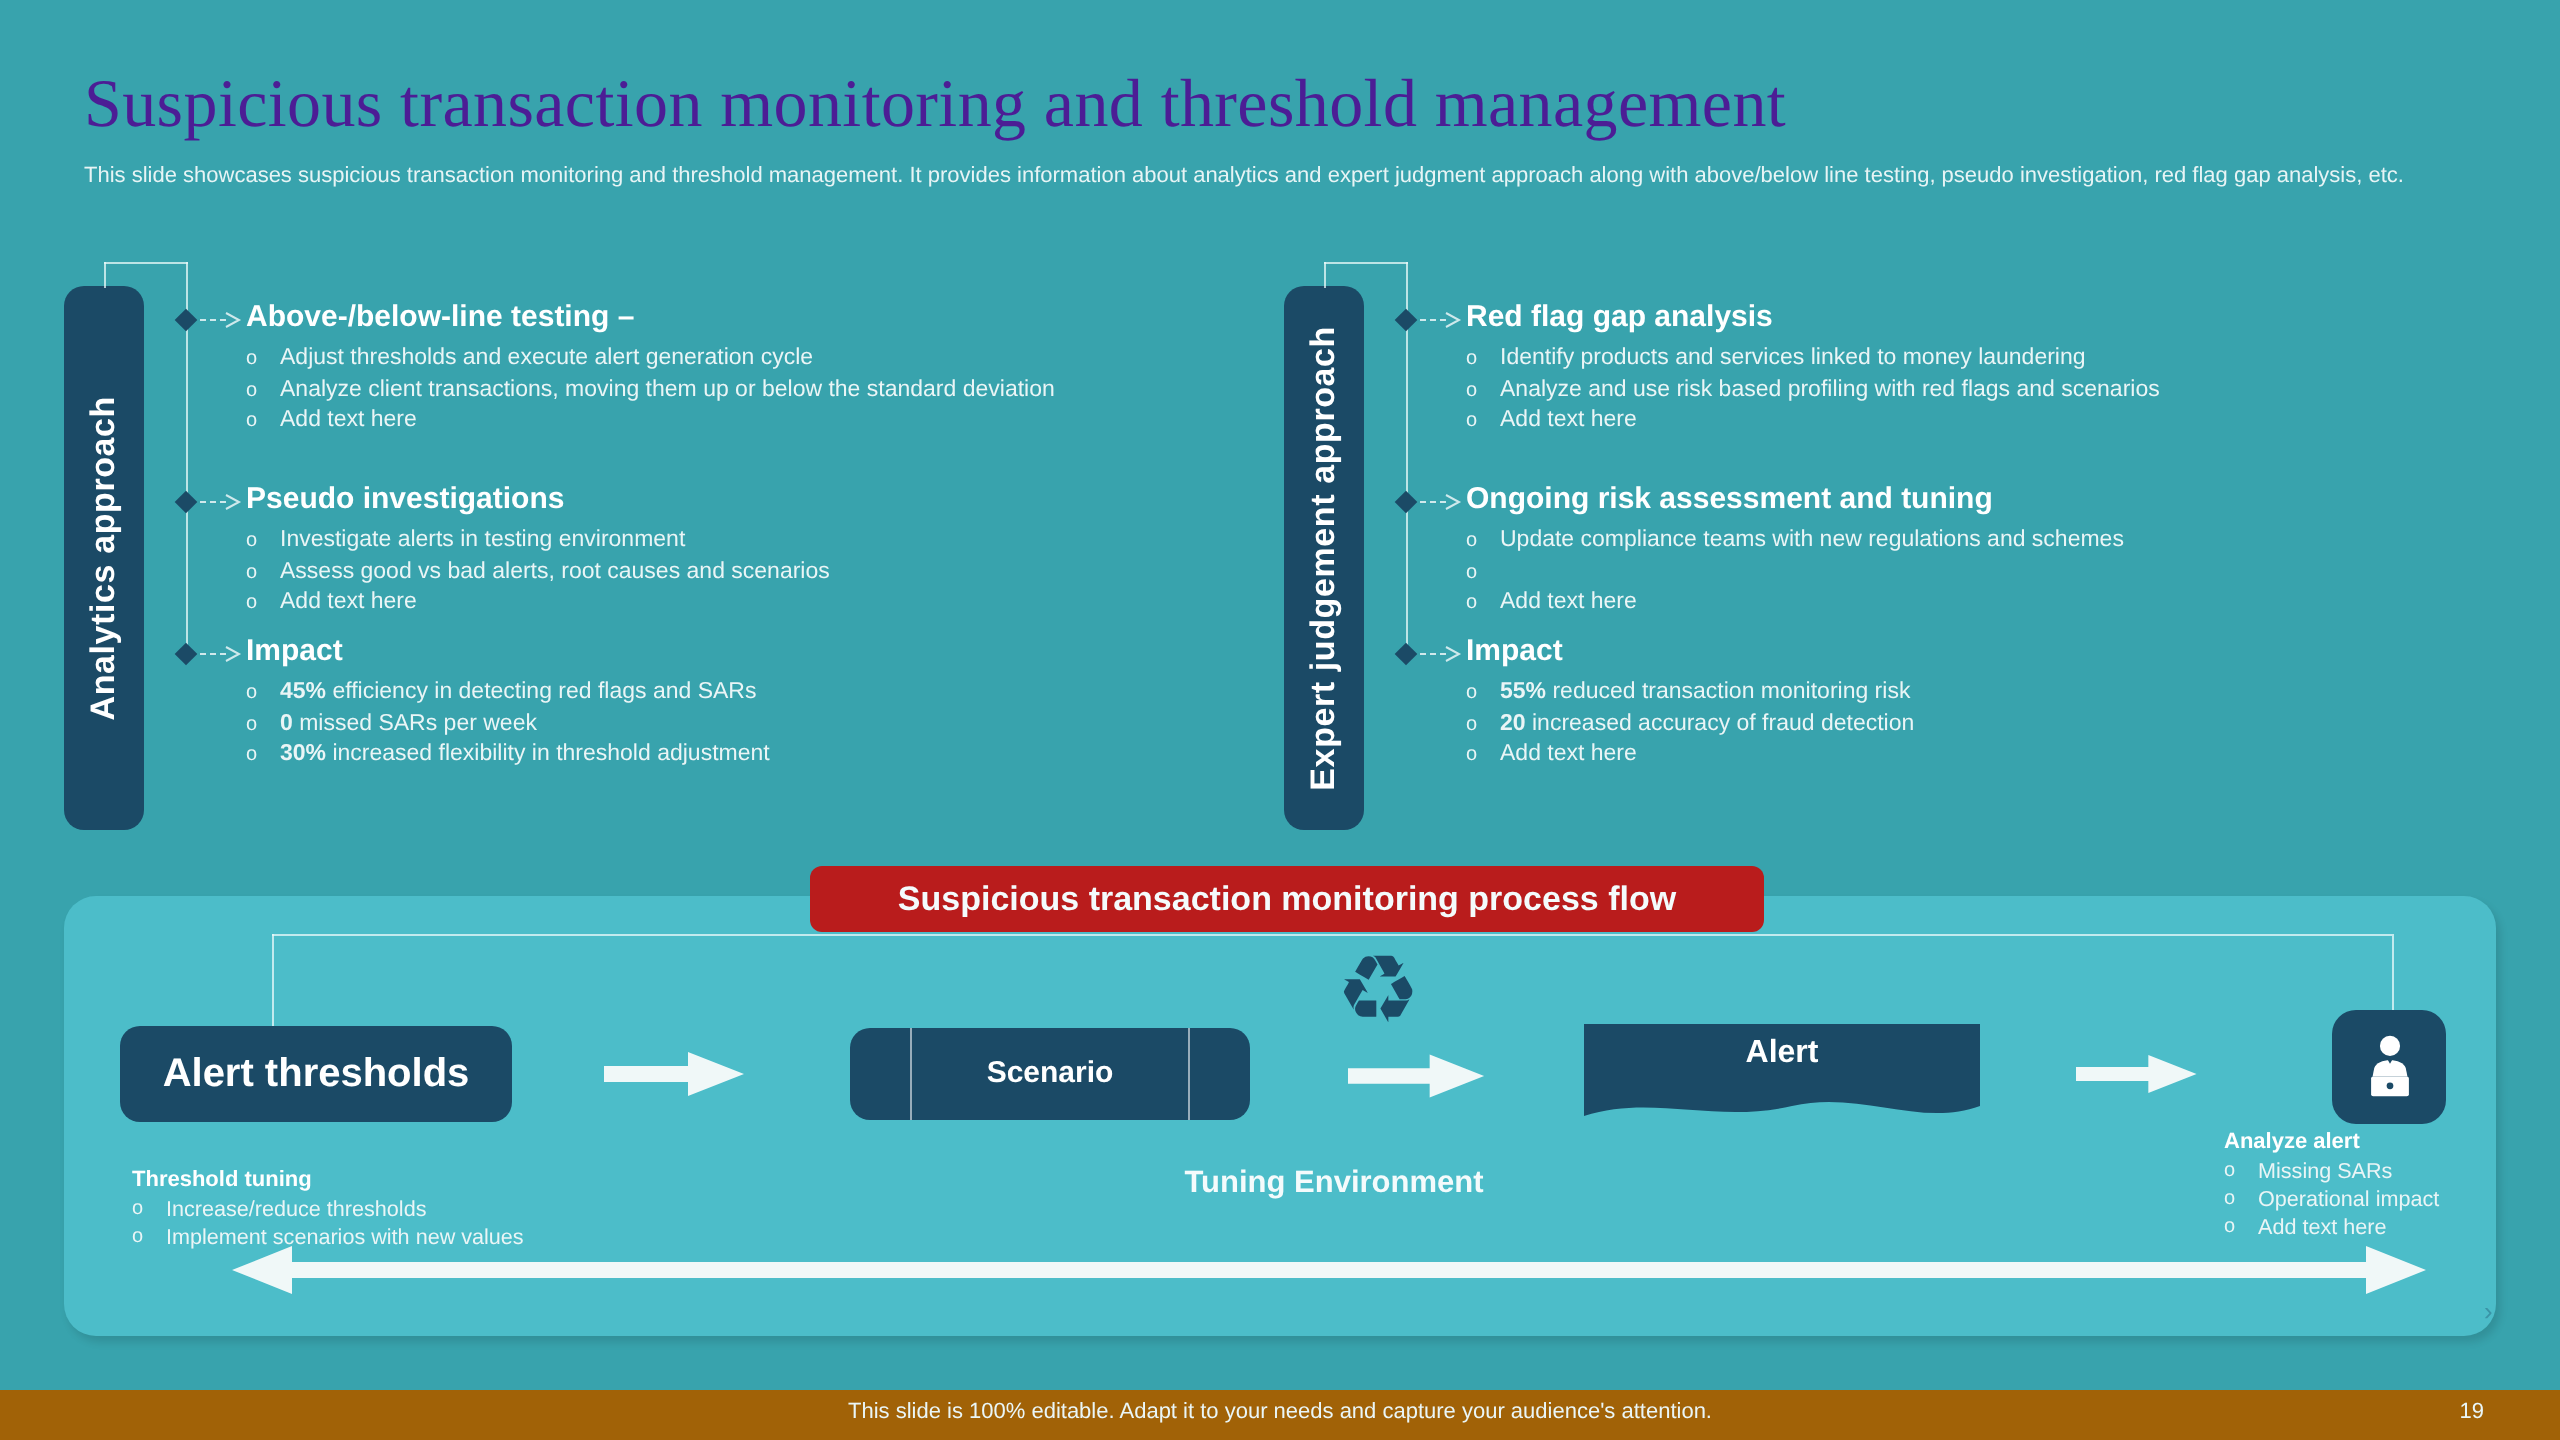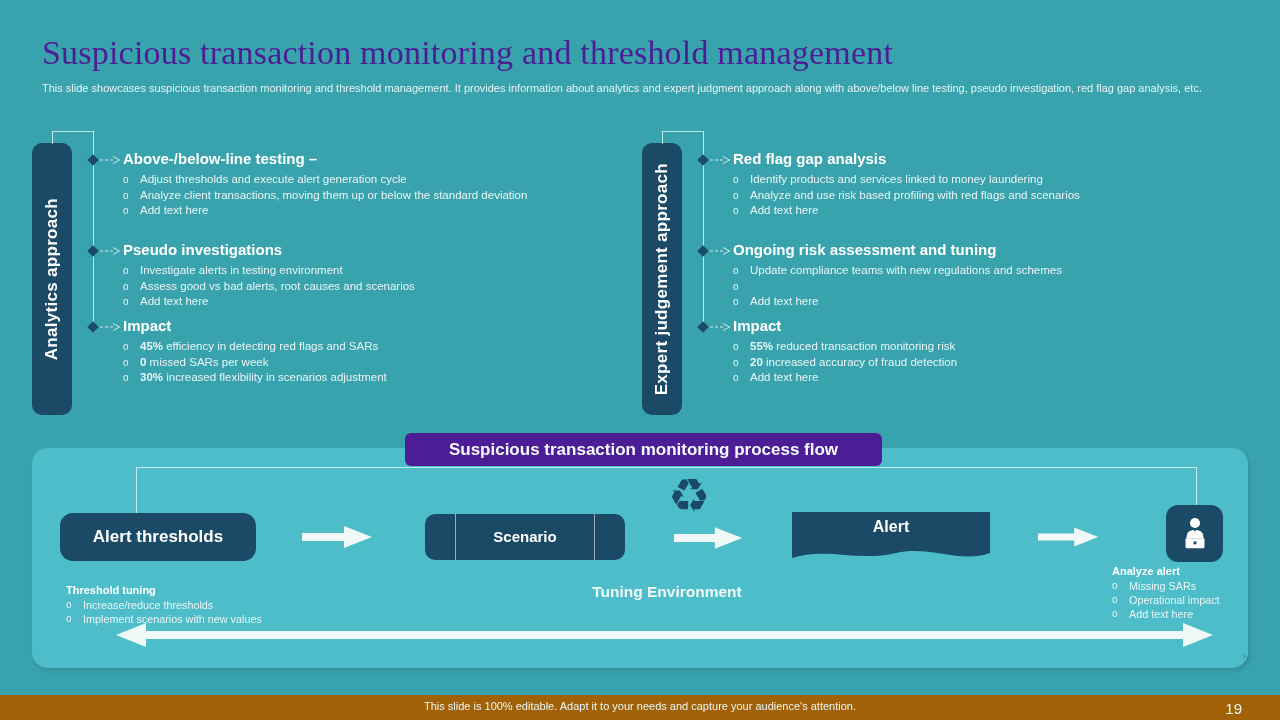--- a/index.html
+++ b/index.html
@@ -37,21 +37,21 @@
   .b .om{width:17px;flex:0 0 auto;font-size:10px;}
   .b b{white-space:pre;}
   
   .panel{
     position:absolute;left:32px;top:448px;width:1216px;height:220px;
     background:#4CBDC9;border-radius:16px;
     box-shadow:2px 3px 4px rgba(0,0,0,.12);
   }
   .flow-title{
     position:absolute;left:405px;top:433px;width:477px;height:33px;
-    background:#4c1d95;border-radius:6px;color:#F4FBFC;
+    background:#b91c1c;border-radius:6px;color:#F4FBFC;
     font-size:17px;font-weight:bold;text-align:center;line-height:33px;z-index:3;
   }
   .node{
     position:absolute;background:#1B4A66;border-radius:10px;
     color:#FFFFFF;font-weight:bold;text-align:center;z-index:2;
   }
   .ann-h{font-size:11px;font-weight:bold;color:#FFFFFF;margin:0 0 2px 0;}
   .ann .b{font-size:10.8px;line-height:14px;}
   .flow-arrow{position:absolute;z-index:2;}
   .recycle{
@@ -70,21 +70,21 @@
   }
   .corner-mark{position:absolute;left:1242px;top:648px;color:#1B4A66;opacity:.35;font-size:13px;z-index:2;}
   
   .footerbar{
     position:absolute;left:0;bottom:0;width:1280px;height:25px;background:#a16207;
   }
   .footer-text{
     position:absolute;left:0;width:1280px;text-align:center;top:5px;
     font-size:11px;color:#EAF6F7;
   }
-  .pagenum{position:absolute;right:38px;top:5px;font-size:15px;color:#EAF6F7;}
+  .pagenum{position:absolute;right:38px;top:5px;font-size:11px;color:#EAF6F7;}
 </style>
 </head>
 <body>
 
 <div id="slide">
 
   <h1 class="title">Suspicious transaction monitoring and threshold management</h1>
   <p class="subtitle">This slide showcases suspicious transaction monitoring and threshold management. It provides information about analytics and expert judgment approach along with above/below line testing, pseudo investigation, red flag gap analysis, etc.</p>
 
   <div class="vbox" style="left:32px;">
@@ -152,21 +152,21 @@
     <div class="b">
         <span class="om">o</span>
         <span><b>45% </b><span>efficiency in detecting red flags and SARs</span></span>
       </div>
     <div class="b">
         <span class="om">o</span>
         <span><b>0 </b><span>missed SARs per week</span></span>
       </div>
     <div class="b">
         <span class="om">o</span>
-        <span><b>30% </b><span>increased flexibility in scenarios adjustment</span></span>
+        <span><b>30% </b><span>increased flexibility in threshold adjustment</span></span>
       </div>
   </div>
 
   <div class="vbox" style="left:642px;">
     <span>Expert judgement approach</span>
   </div>
   <div class="cline" style="left:662px;top:131px;width:1px;height:13px;"></div>
   <div class="cline" style="left:662px;top:131px;width:42px;height:1px;"></div>
   <div class="cline" style="left:703px;top:131px;width:1px;height:196px;"></div>
 
@@ -237,21 +237,21 @@
       </div>
   </div>
 
   <div class="panel"></div>
   <div class="flow-title">Suspicious transaction monitoring process flow</div>
 
   <div class="cline" style="left:136px;top:467px;width:1060px;height:1px;z-index:1;"></div>
   <div class="cline" style="left:136px;top:467px;width:1px;height:46px;z-index:1;"></div>
   <div class="cline" style="left:1196px;top:467px;width:1px;height:38px;z-index:1;"></div>
 
-  <div class="node" style="left:60px;top:513px;width:196px;height:48px;font-size:17px;line-height:48px;border-radius:13px;">Alert thresholds</div>
+  <div class="node" style="left:60px;top:513px;width:196px;height:48px;font-size:20px;line-height:48px;">Alert thresholds</div>
 
   <div class="ann" style="position:absolute;left:66px;top:584px;width:280px;z-index:2;">
     <div class="ann-h">Threshold tuning</div>
     <div class="b">
         <span class="om">o</span>
         <span>Increase/reduce thresholds</span>
       </div>
     <div class="b">
         <span class="om">o</span>
         <span>Implement scenarios with new values</span>

